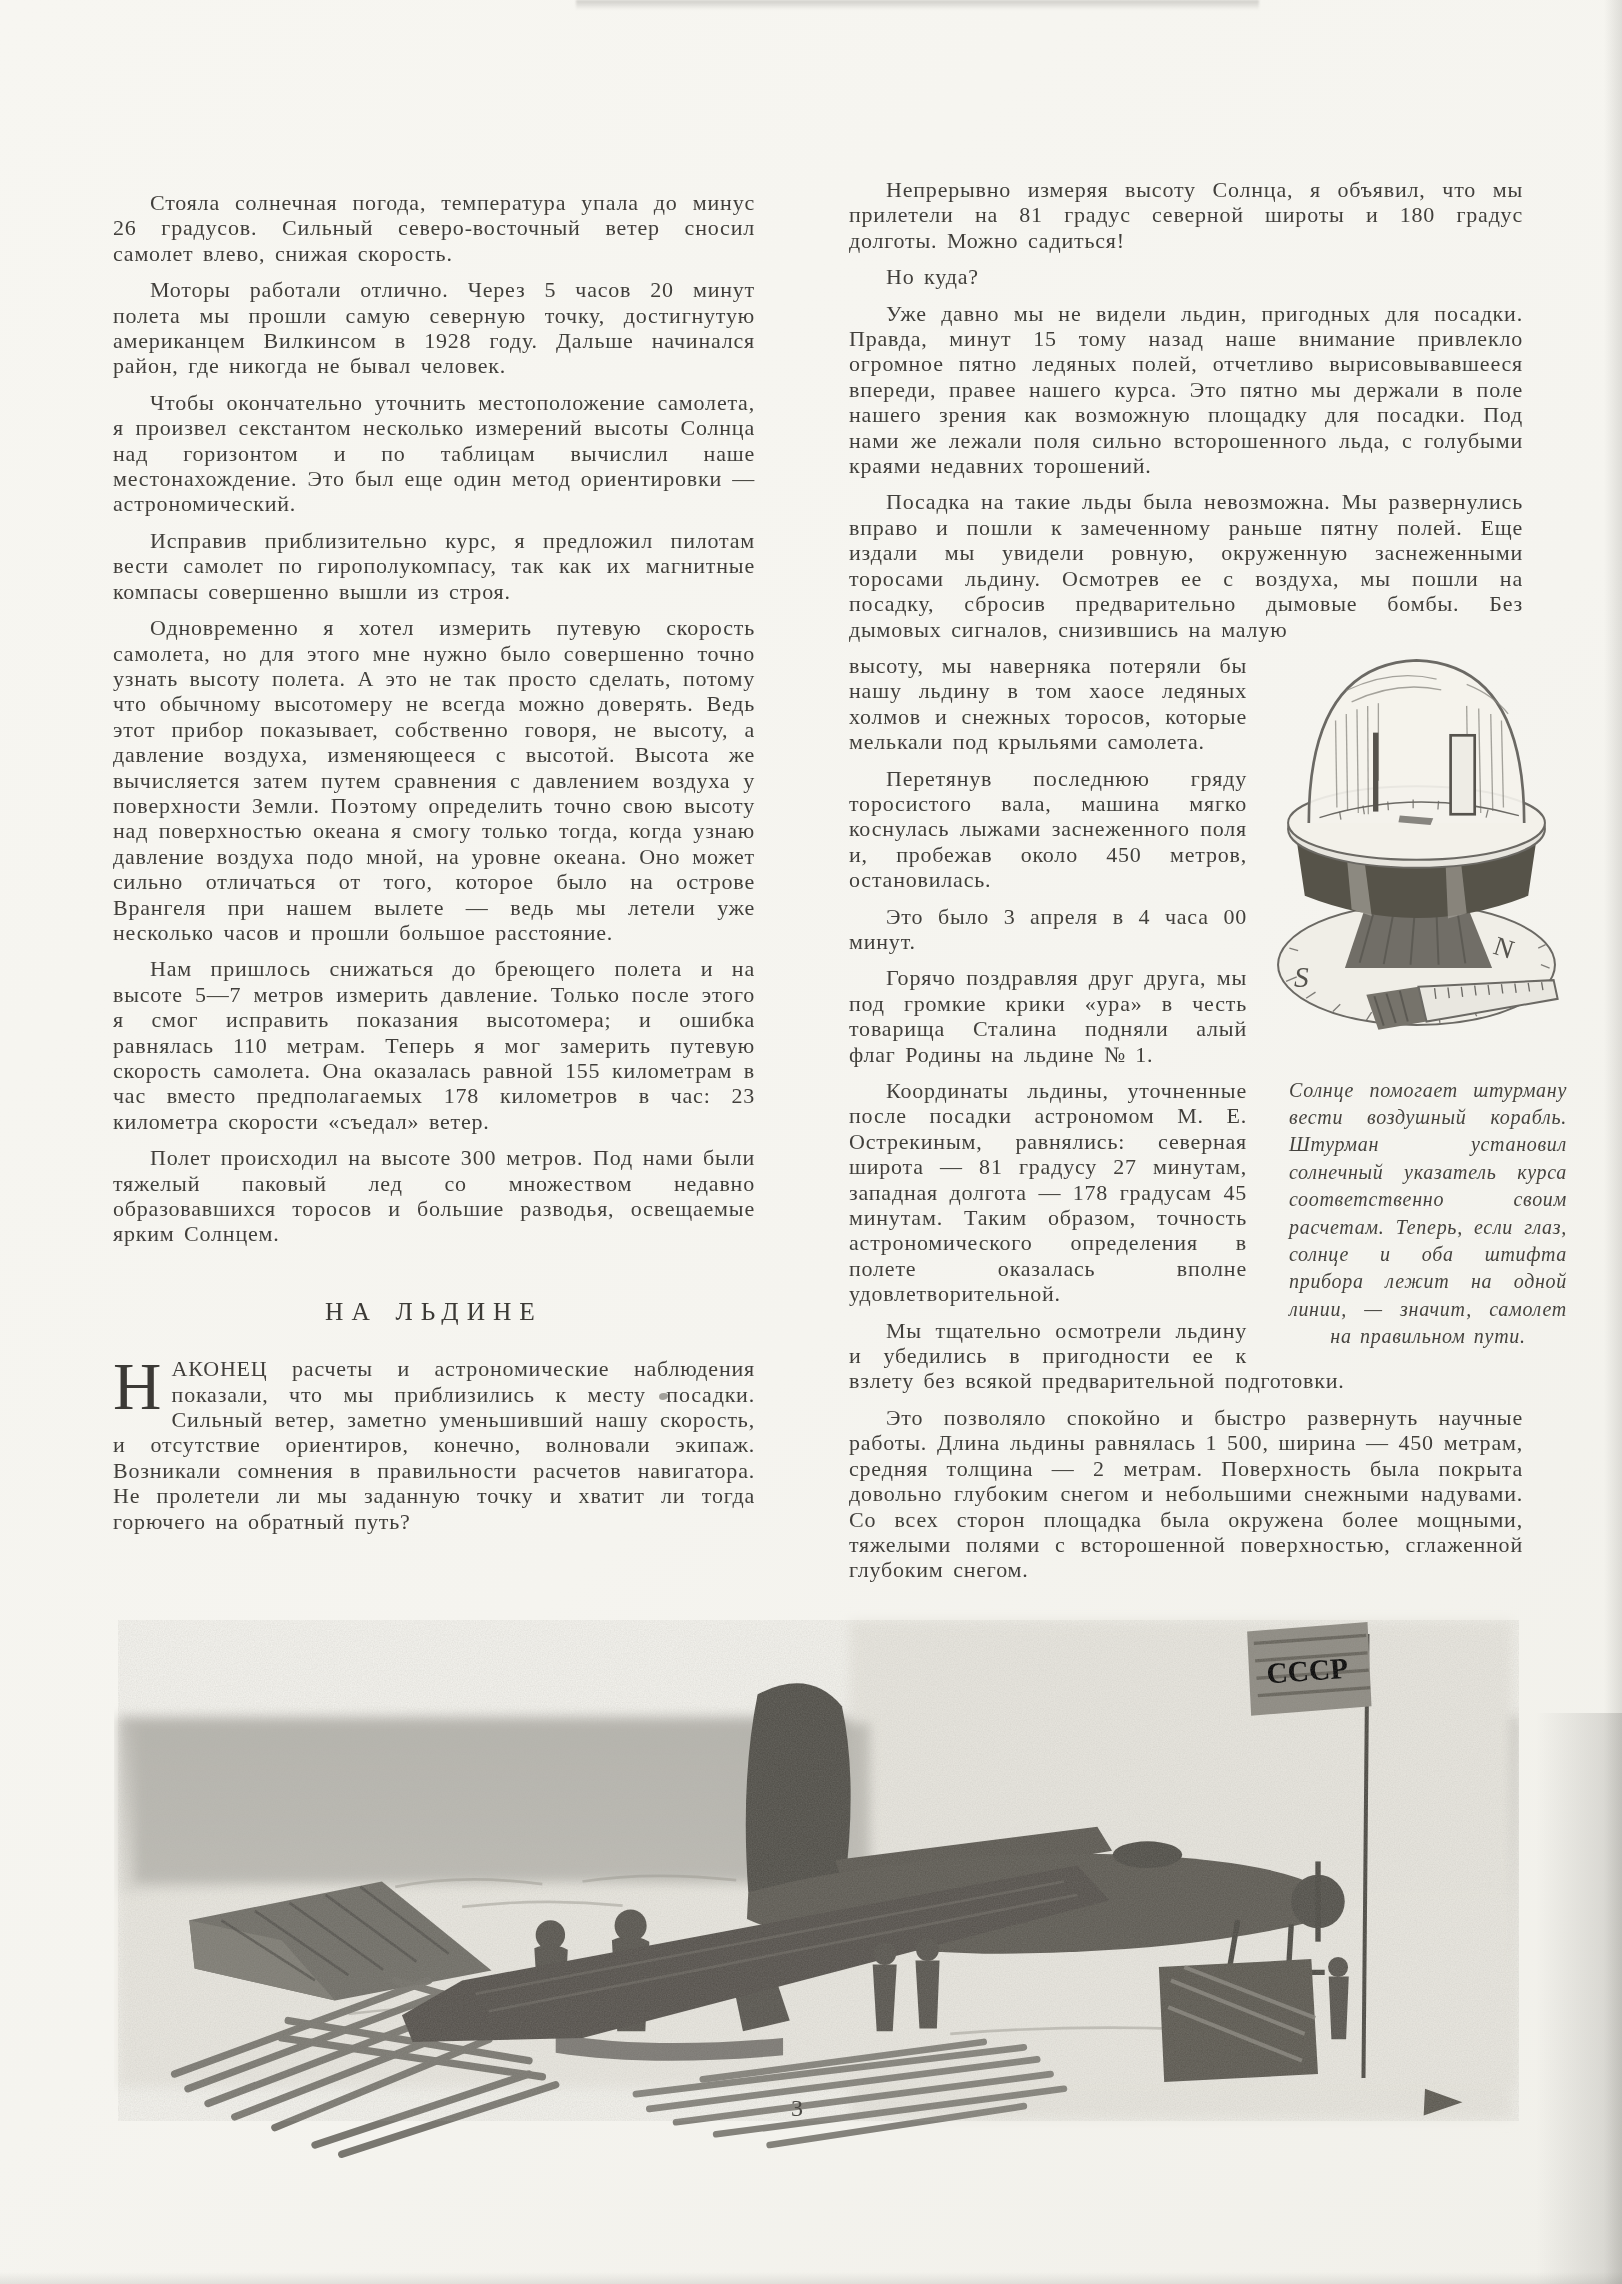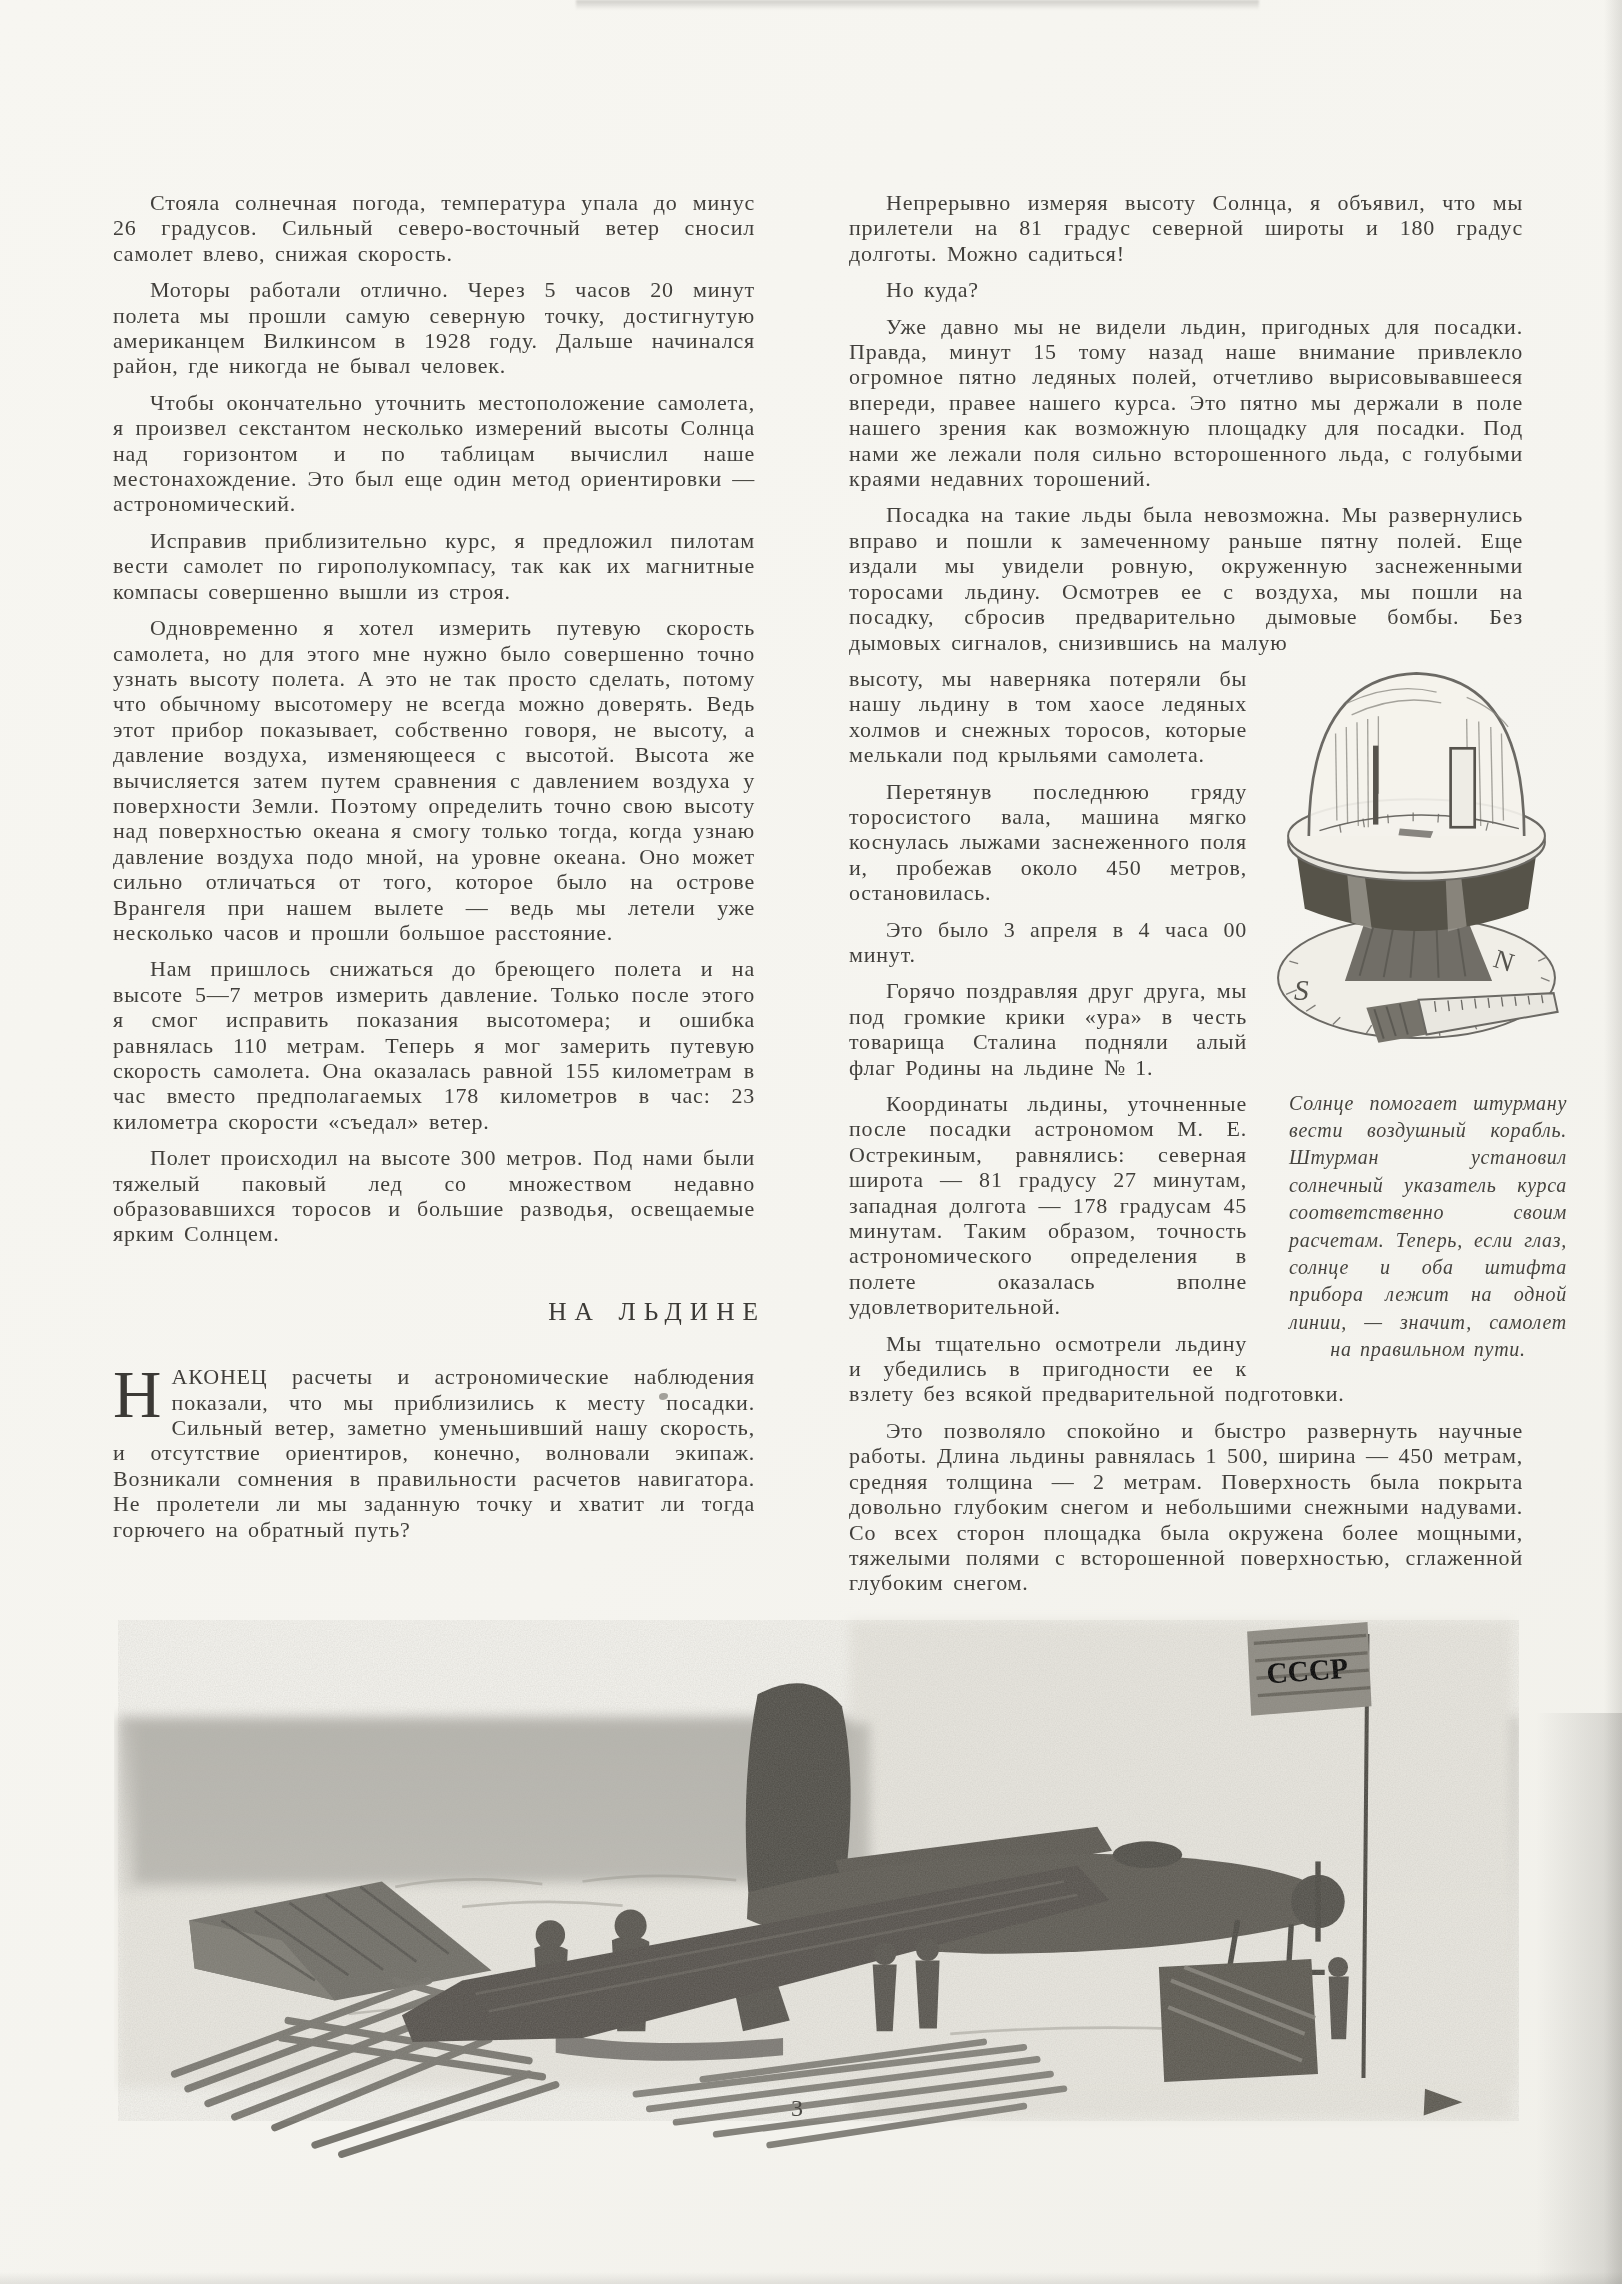--- a/index.html
+++ b/index.html
@@ -7,26 +7,26 @@
     width:1623px;height:2284px;position:relative;overflow:hidden;
     background:linear-gradient(135deg,#f7f6f1 0%,#f5f4ef 55%,#f1f0ea 100%);
     font-family:"Liberation Serif","DejaVu Serif",serif;
     color:#413f3b;
   }
   .col{
     position:absolute;text-align:justify;
     font-size:22px;line-height:25.4px;letter-spacing:0.8px;word-spacing:3.3px;
   }
   .left-col{left:102px;top:179px;width:664px;}
-  .right-col{left:838px;top:179px;width:696px;}
+  .right-col{left:838px;top:166px;width:696px;}
   .para{margin:11px;text-indent:37px;}
   .para.cont{text-indent:0;}
   .section-heading{
-    text-align:right;letter-spacing:8px;font-size:25.4px;font-weight:normal;
-    margin:52px 0 40px;text-indent:0;color:#3c3a36;
+    text-align:center;letter-spacing:8px;font-size:25.4px;font-weight:normal;
+    margin:52px 0 32px;text-indent:0;color:#3c3a36;
   }
   .dropcap-para{text-indent:0;}
   .dropcap{
     float:left;font-size:67px;line-height:48px;
     padding:5.4px 9.4px 0 0;color:#3c3a36;
   }
   .compass-figure{
     float:right;width:301px;margin:-33px -33px 5.4px 19px;
   }
   .compass-figure svg{display:block;}

